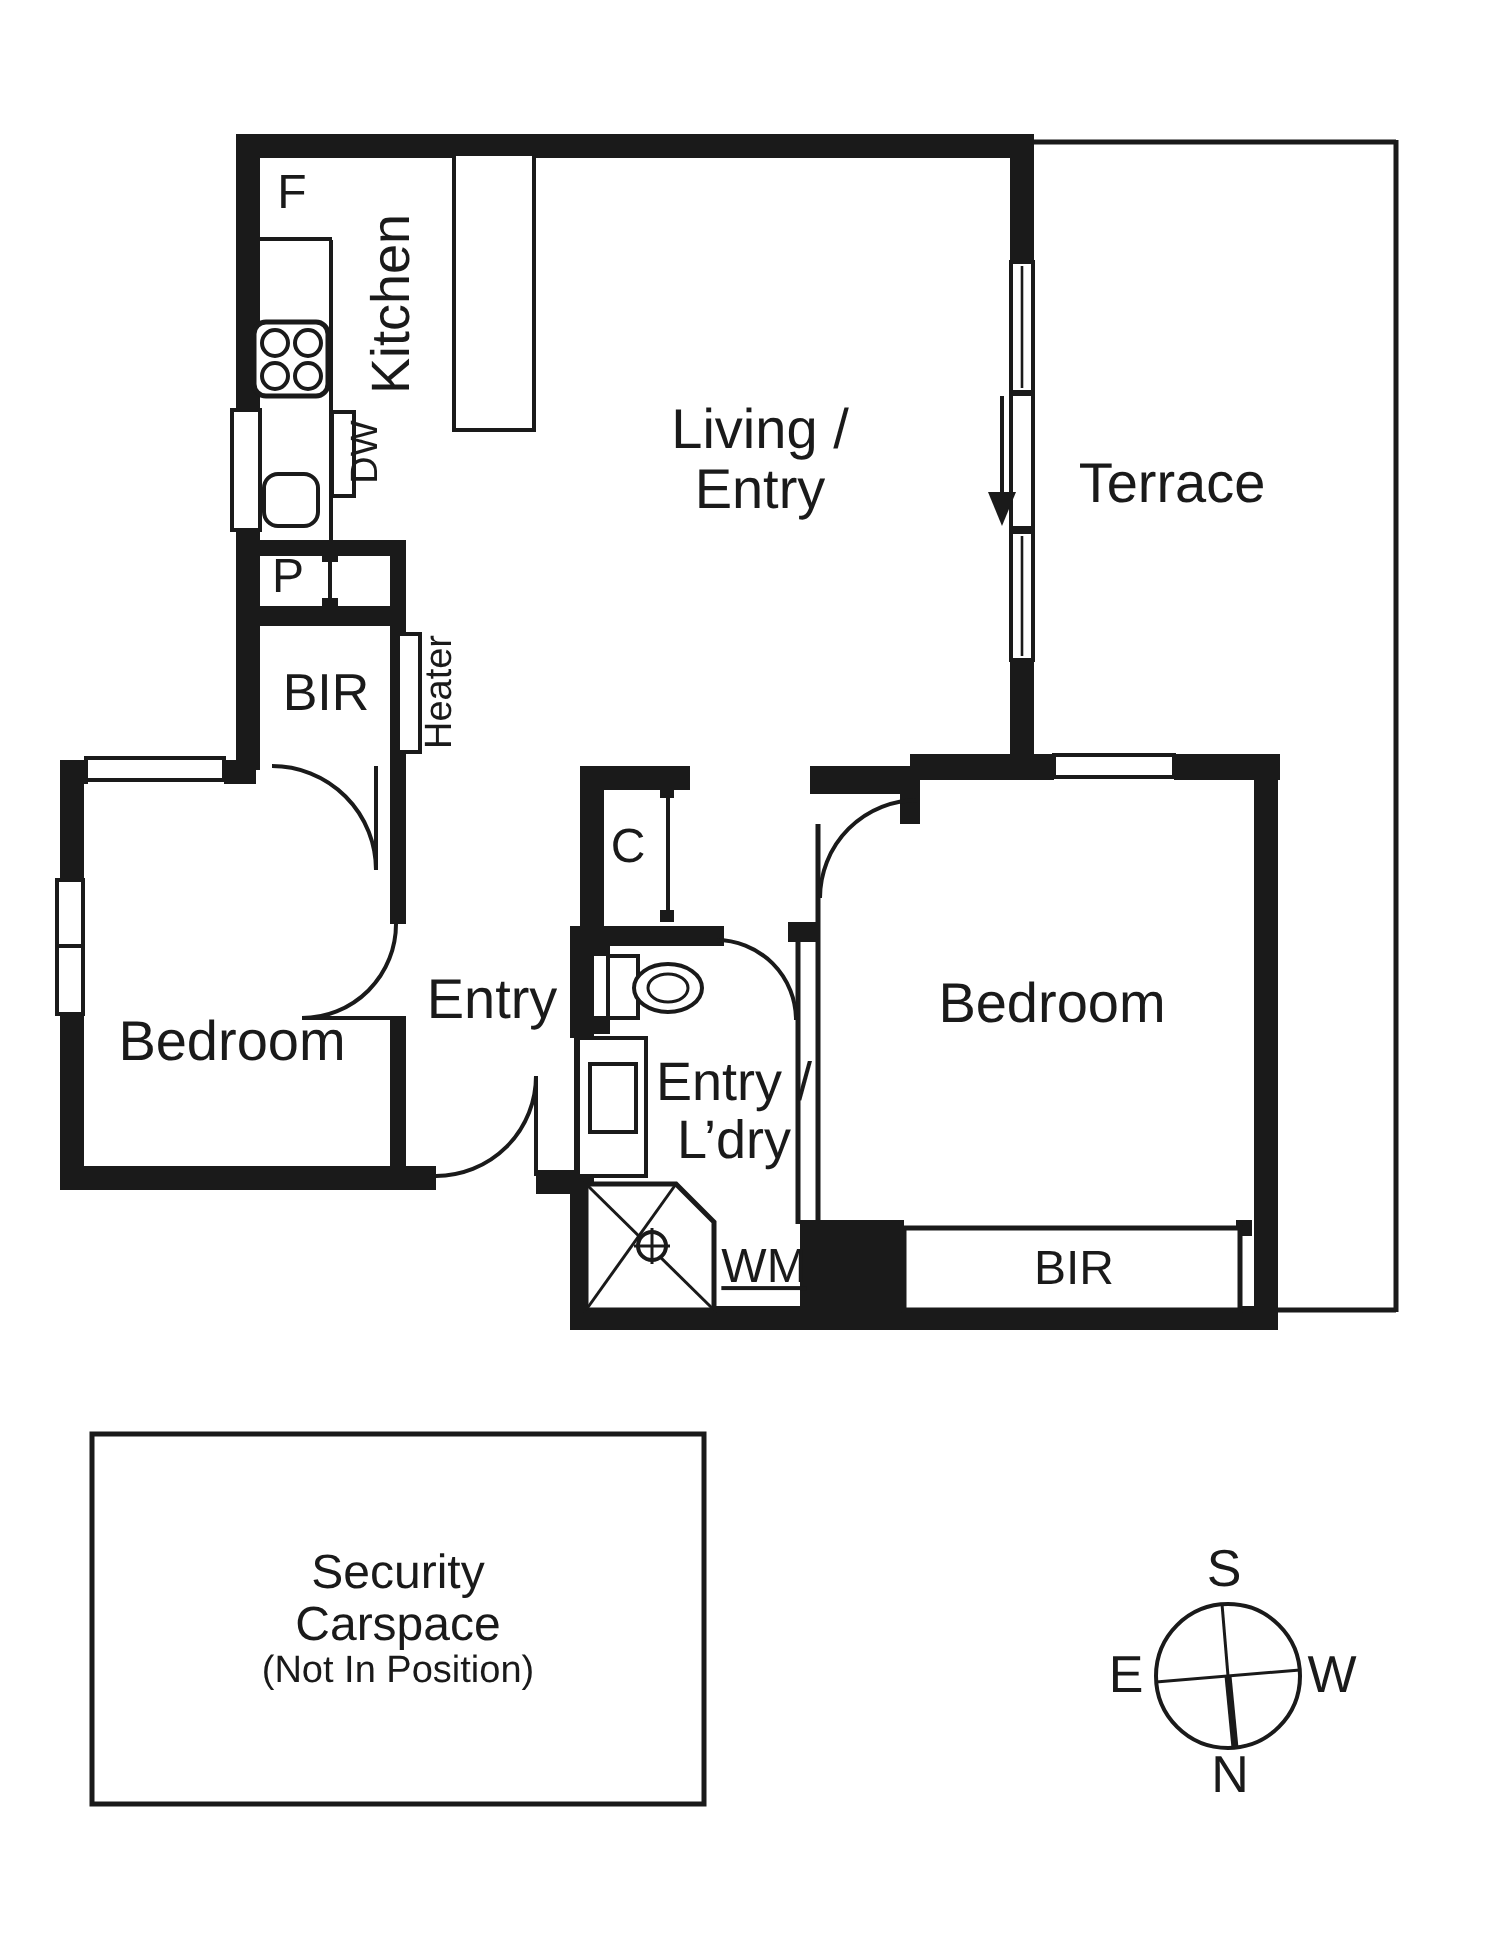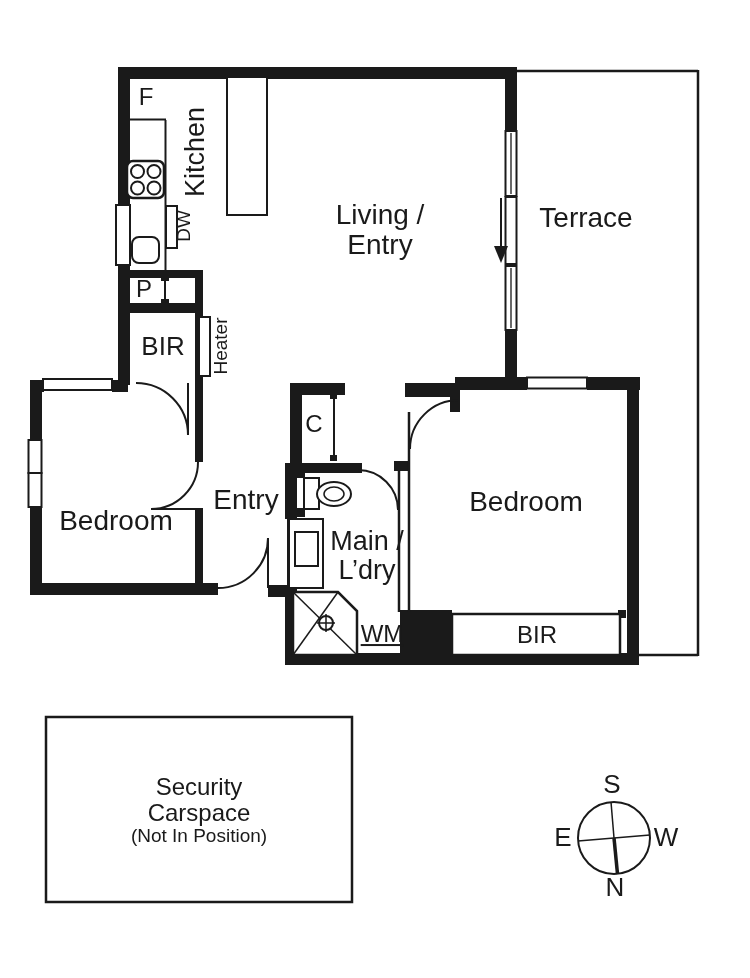--- a/index.html
+++ b/index.html
@@ -162,28 +162,28 @@
 <div class="lbl rot f27" style="left:196px;top:152px;">Kitchen</div>
 <div class="lbl rot f19" style="left:184px;top:226px;">DW</div>
 <div class="lbl f24" style="left:144px;top:289px;">P</div>
 <div class="lbl f26" style="left:163px;top:346px;">BIR</div>
 <div class="lbl rot f19" style="left:221px;top:346px;">Heater</div>
 
 <div class="lbl f28" style="left:380px;top:230px;">
   <div>Living /</div>
   <div>Entry</div>
 </div>
-<div class="lbl f28" style="left:586px;top:218px;">Terrace</div>
+<div class="lbl f28" style="left:586px;top:242px;">Terrace</div>
 
 <div class="lbl f28" style="left:116px;top:521px;">Bedroom</div>
 <div class="lbl f28" style="left:246px;top:500px;">Entry</div>
 <div class="lbl f24" style="left:314px;top:424px;">C</div>
 
 <div class="lbl f27" style="left:367px;top:556px;">
-  <div>Main /</div>
+  <div>Entry /</div>
   <div>L’dry</div>
 </div>
 <div class="lbl f24" style="left:382px;top:634px;text-decoration:underline;">WM</div>
 
 <div class="lbl f28" style="left:526px;top:502px;">
   <div>Bedroom</div>
 </div>
 <div class="lbl f24" style="left:537px;top:635px;">BIR</div>
 
 <div class="lbl" style="left:199px;top:810px;">

